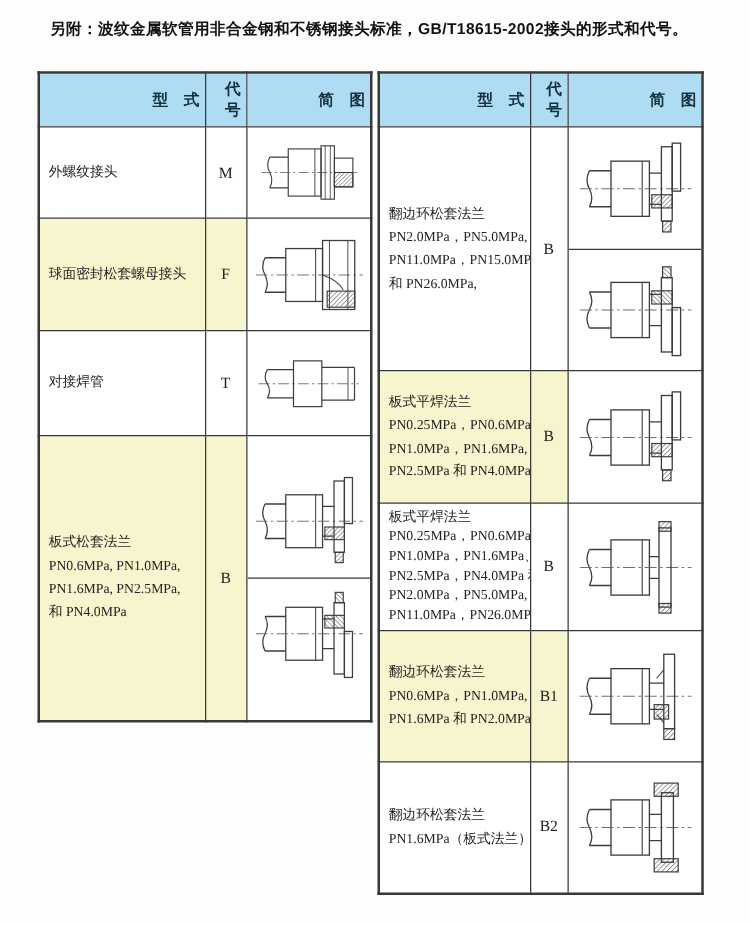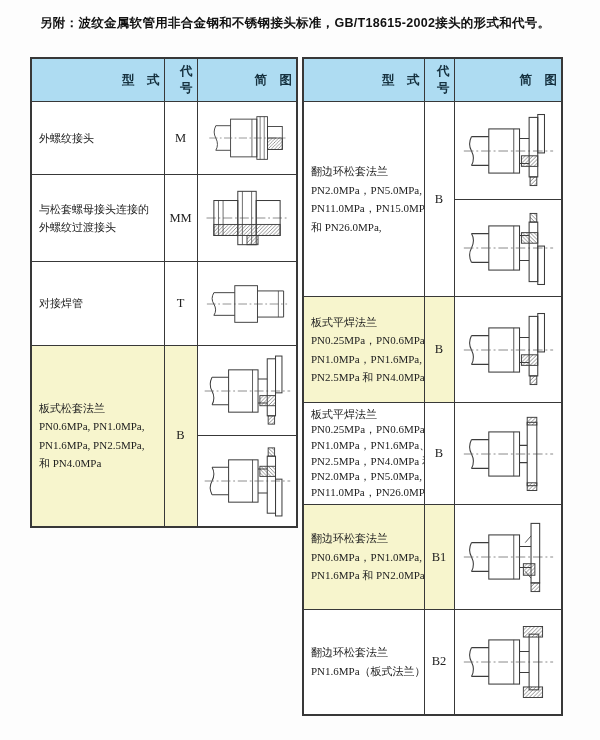--- a/index.html
+++ b/index.html
@@ -156,44 +156,43 @@
         <td class="type">
             <div class="tl">外螺纹接头</div>
           </td>
         <td class="code">M</td>
         <td class="diag">
           <svg class="fig" viewBox="0 0 100 78" width="92" height="64" preserveAspectRatio="xMidYMid meet">
               <use href="#sym-m"></use>
             </svg>
         </td>
       </tr>
-      <tr style="height:87px">
-        <td class="type">
-          <div class="tl">与松套螺母接头连接的</div>
-          <div class="tl">外螺纹过渡接头</div>
-        </td>
-        <td class="code">MM</td>
-        <td class="diag">
-          <svg class="fig" viewBox="0 0 100 78" width="92" height="72" preserveAspectRatio="xMidYMid meet">
-              <use href="#sym-mm"></use>
+      <tr style="height:90px">
+        <td class="type y">
+            <div class="tl">球面密封松套螺母接头</div>
+          </td>
+        <td class="code y">F</td>
+        <td class="diag">
+          <svg class="fig" viewBox="0 0 100 78" width="92" height="74" preserveAspectRatio="xMidYMid meet">
+              <use href="#sym-f"></use>
             </svg>
         </td>
       </tr>
       <tr style="height:84px">
         <td class="type">
             <div class="tl">对接焊管</div>
           </td>
         <td class="code">T</td>
         <td class="diag">
           <svg class="fig" viewBox="0 0 100 78" width="92" height="68" preserveAspectRatio="xMidYMid meet">
               <use href="#sym-t"></use>
             </svg>
         </td>
       </tr>
-      <tr style="height:181px">
+      <tr style="height:228px">
         <td class="type y">
           <div class="tl">板式松套法兰</div>
           <div class="tl">PN0.6MPa, PN1.0MPa,</div>
           <div class="tl">PN1.6MPa, PN2.5MPa,</div>
           <div class="tl">和 PN4.0MPa</div>
         </td>
         <td class="code y">B</td>
         <td class="diag" style="padding:0">
           <div class="stack" style="height:179px">
             <div class="sub">

